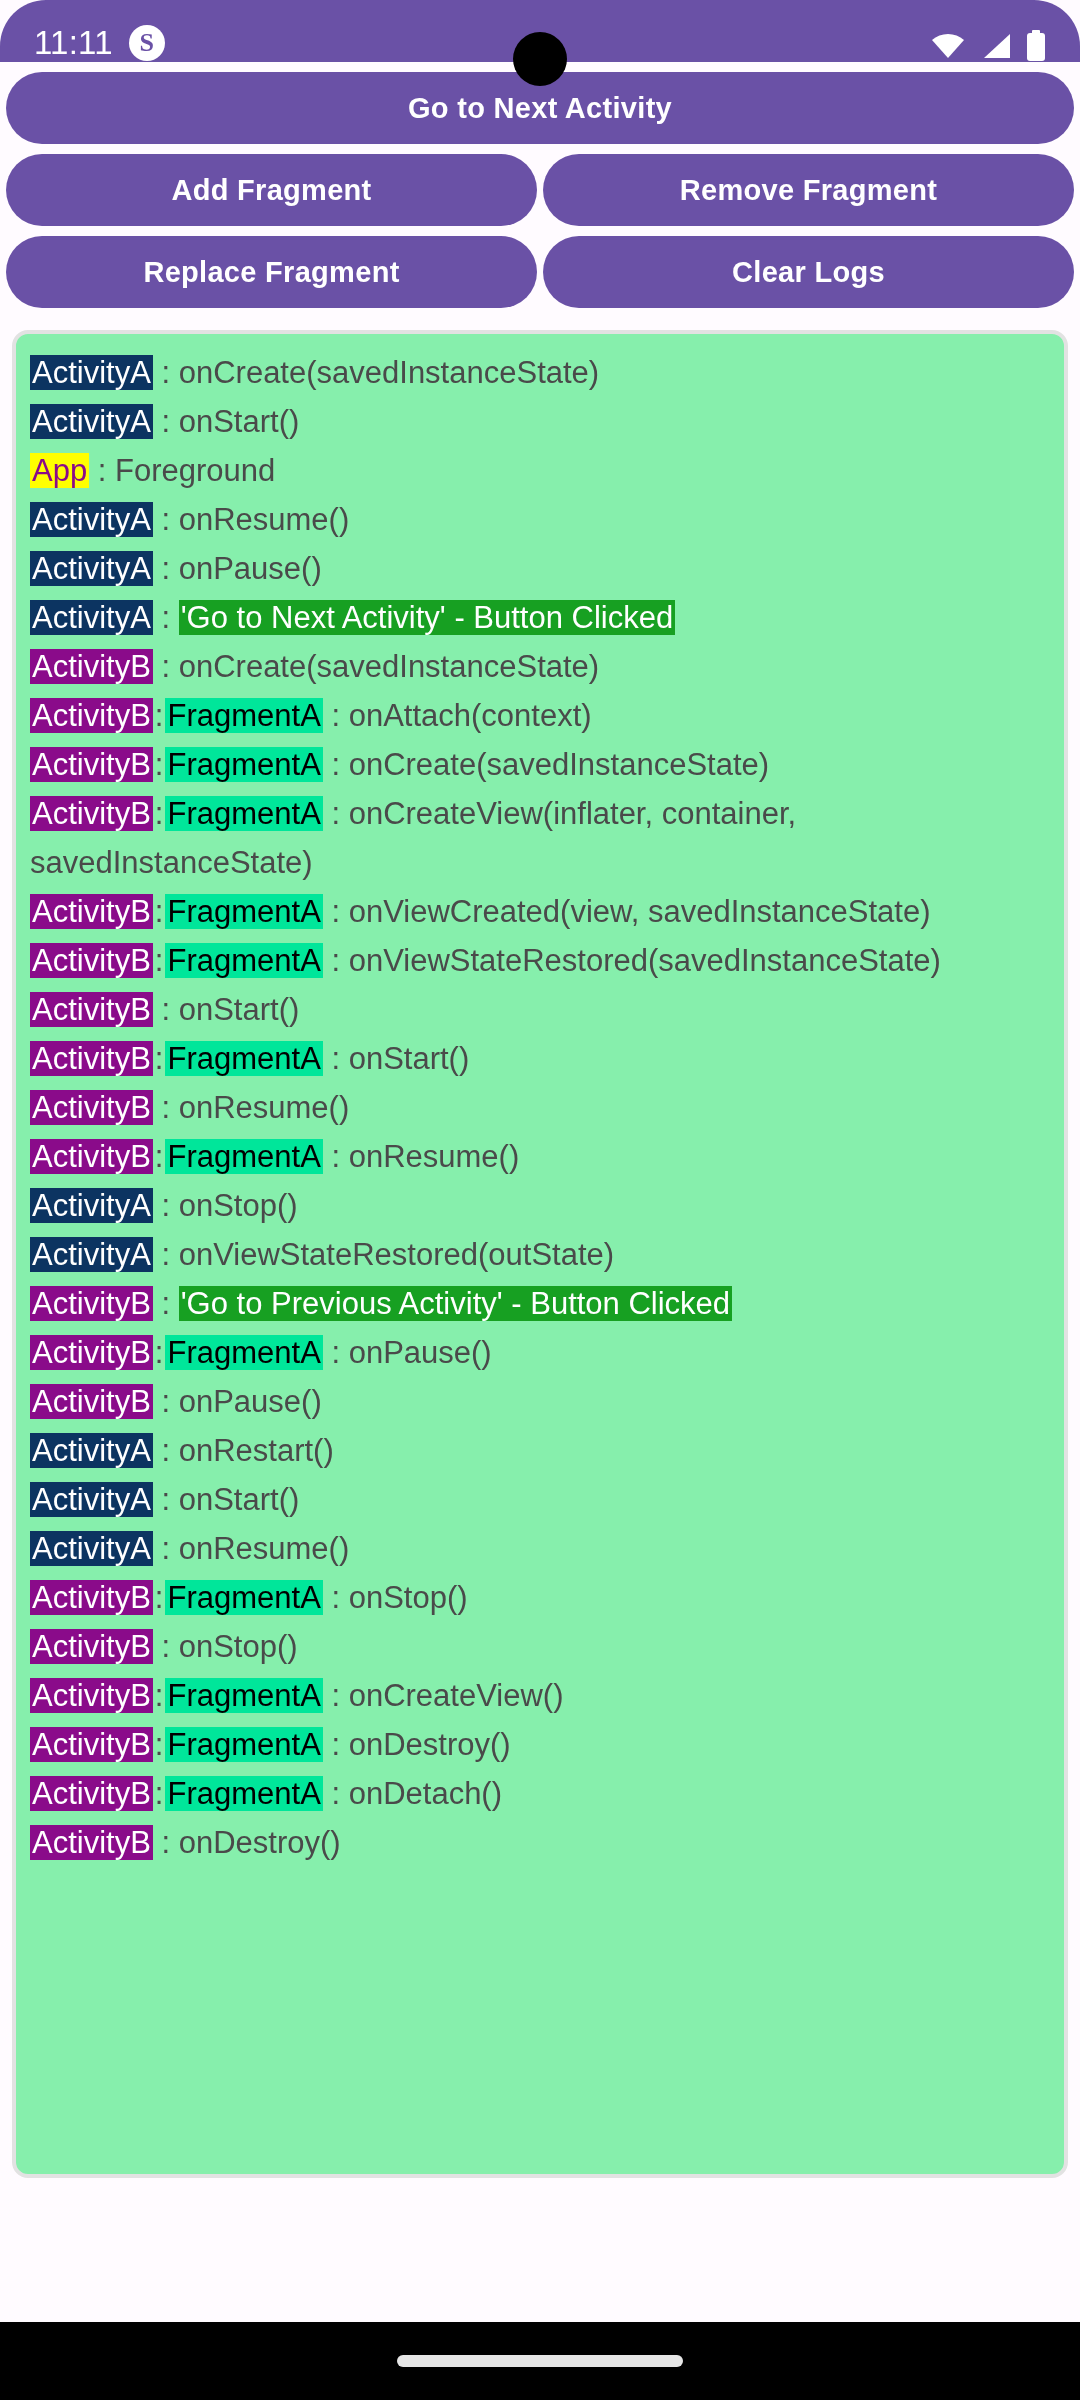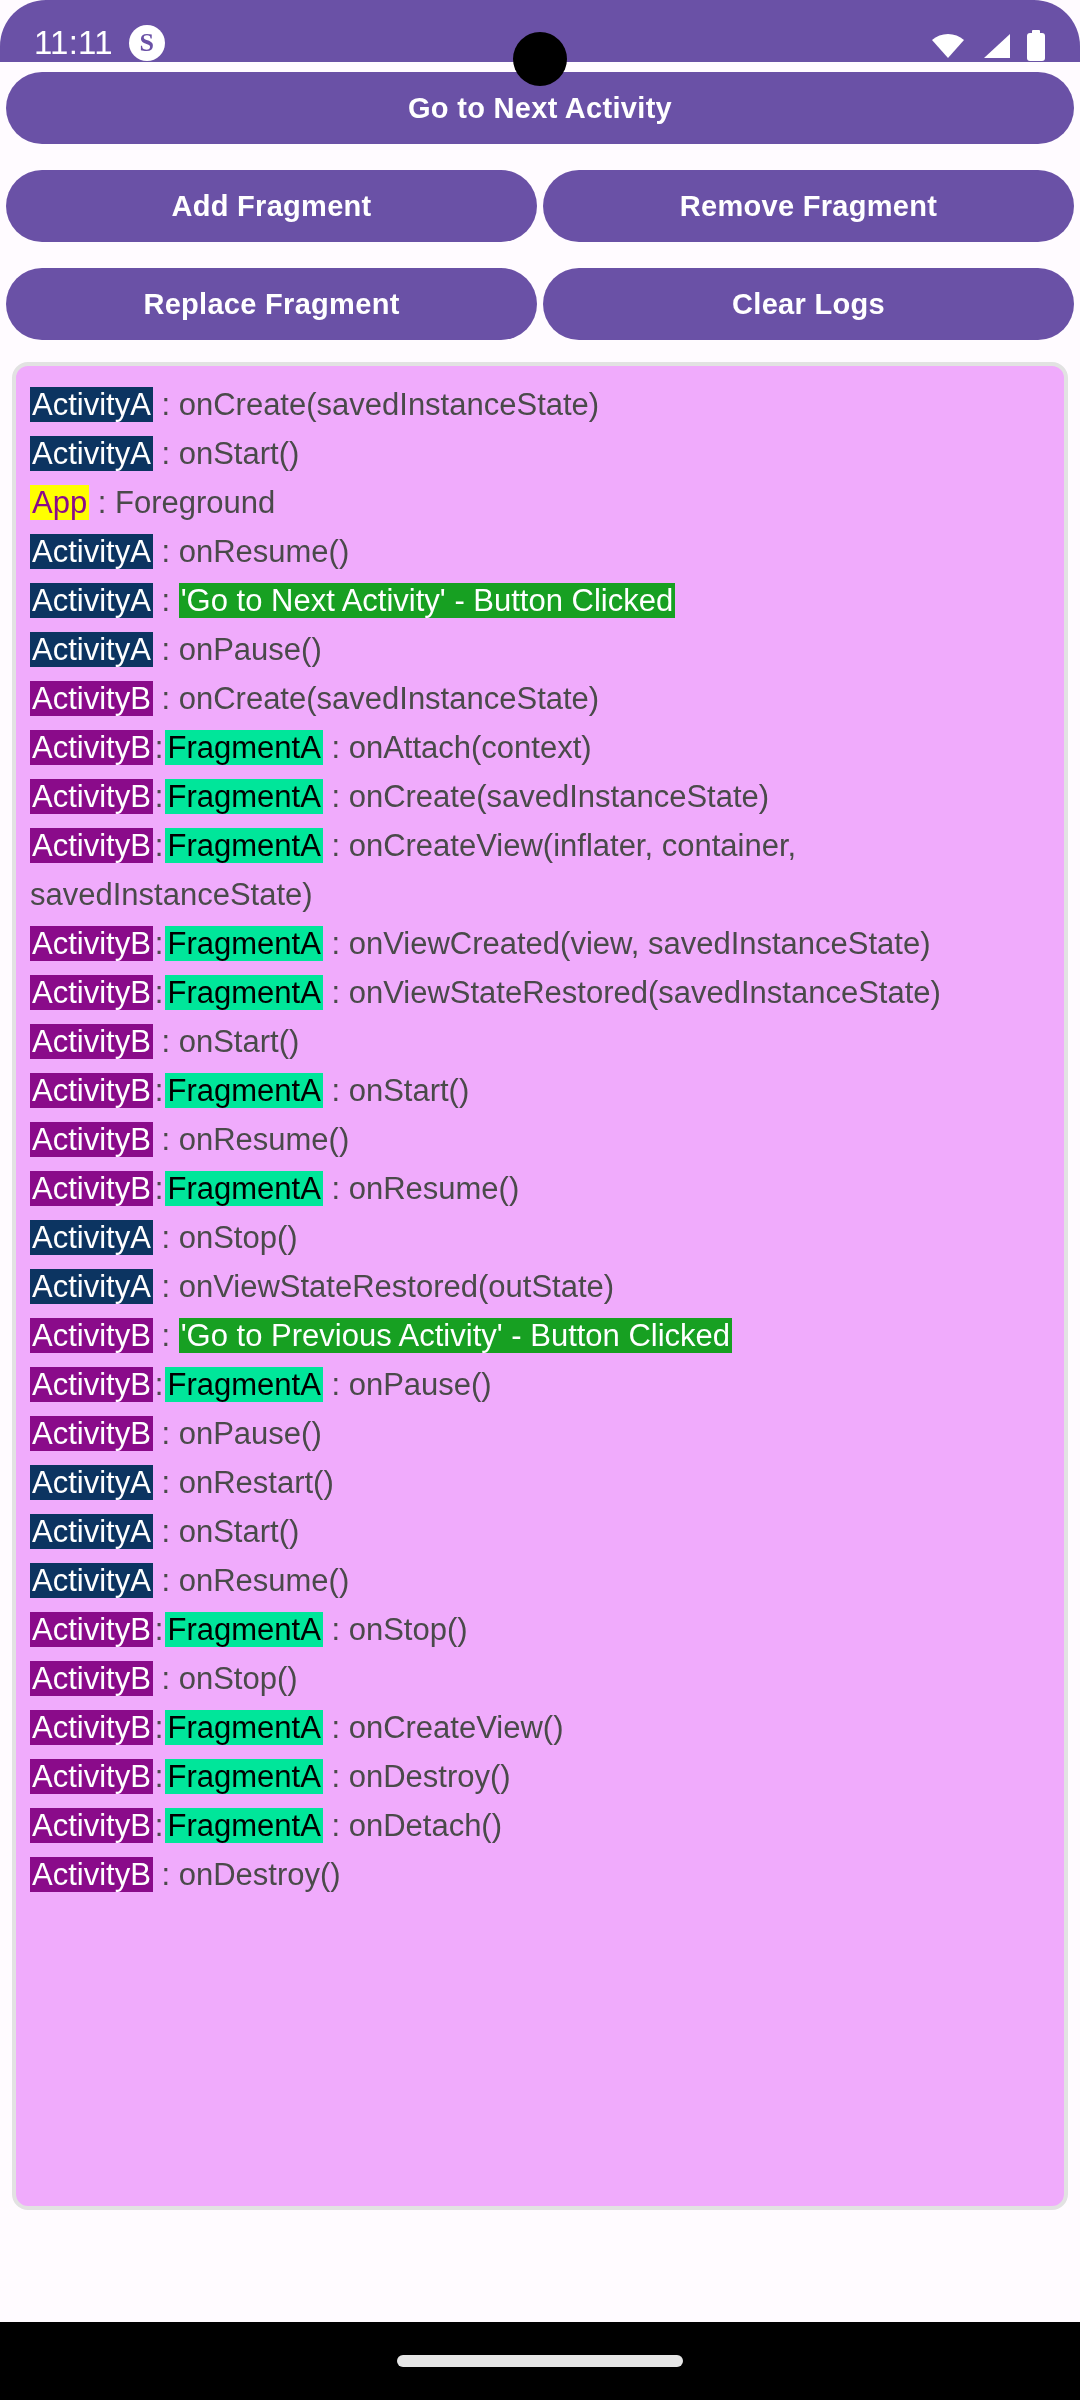--- a/index.html
+++ b/index.html
@@ -43,28 +43,28 @@
     background:#6A51A6; color:#FFFFFF;
     border:none; border-radius:50px;
     font-family:"Liberation Sans", sans-serif;
     font-size:29px; font-weight:bold;
     letter-spacing:.3px;
     height:72px; cursor:pointer;
     display:flex; align-items:center; justify-content:center;
     text-align:center; padding:0 10px;
   }
   .btn-full{ width:100%; }
-  .btn-row{ display:flex; gap:6px; margin-top:26px; }
+  .btn-row{ display:flex; gap:6px; margin-top:10px; }
   .btn-row .btn{ flex:1 1 0; min-width:0; }
 
   
   #log-card{
     margin:22px 12px 0 12px;
     height:1848px;
-    background:#f0abfc;
+    background:#86efac;
     border:4px solid #E2E2E2;
     border-radius:16px;
     overflow:hidden;
     padding:14px 10px 10px 14px;
   }
   #log-list{
     font-family:"Liberation Sans", sans-serif;
     font-size:31px;
     line-height:49px;
     color:#4A4A4A;
@@ -127,22 +127,22 @@
       <button class="btn">Clear Logs</button>
     </div>
   </div>
 
   <div id="log-card">
     <div id="log-list">
         <div class="log-line"><span class="tag tag-activity-a">ActivityA</span><span class="msg"> : onCreate(savedInstanceState)</span></div>
         <div class="log-line"><span class="tag tag-activity-a">ActivityA</span><span class="msg"> : onStart()</span></div>
         <div class="log-line"><span class="tag tag-app">App</span><span class="msg"> : Foreground</span></div>
         <div class="log-line"><span class="tag tag-activity-a">ActivityA</span><span class="msg"> : onResume()</span></div>
+        <div class="log-line"><span class="tag tag-activity-a">ActivityA</span><span class="msg"> : onPause()</span></div>
         <div class="log-line"><span class="tag tag-activity-a">ActivityA</span><span class="msg"> : </span><span class="msg-click">'Go to Next Activity' - Button Clicked</span></div>
-        <div class="log-line"><span class="tag tag-activity-a">ActivityA</span><span class="msg"> : onPause()</span></div>
         <div class="log-line"><span class="tag tag-activity-b">ActivityB</span><span class="msg"> : onCreate(savedInstanceState)</span></div>
         <div class="log-line"><span class="tag tag-activity-b">ActivityB</span><span class="tag">:</span><span class="tag tag-fragment">FragmentA</span><span class="msg"> : onAttach(context)</span></div>
         <div class="log-line"><span class="tag tag-activity-b">ActivityB</span><span class="tag">:</span><span class="tag tag-fragment">FragmentA</span><span class="msg"> : onCreate(savedInstanceState)</span></div>
         <div class="log-line"><span class="tag tag-activity-b">ActivityB</span><span class="tag">:</span><span class="tag tag-fragment">FragmentA</span><span class="msg"> : onCreateView(inflater, container, savedInstanceState)</span></div>
         <div class="log-line"><span class="tag tag-activity-b">ActivityB</span><span class="tag">:</span><span class="tag tag-fragment">FragmentA</span><span class="msg"> : onViewCreated(view, savedInstanceState)</span></div>
         <div class="log-line"><span class="tag tag-activity-b">ActivityB</span><span class="tag">:</span><span class="tag tag-fragment">FragmentA</span><span class="msg"> : onViewStateRestored(savedInstanceState)</span></div>
         <div class="log-line"><span class="tag tag-activity-b">ActivityB</span><span class="msg"> : onStart()</span></div>
         <div class="log-line"><span class="tag tag-activity-b">ActivityB</span><span class="tag">:</span><span class="tag tag-fragment">FragmentA</span><span class="msg"> : onStart()</span></div>
         <div class="log-line"><span class="tag tag-activity-b">ActivityB</span><span class="msg"> : onResume()</span></div>
         <div class="log-line"><span class="tag tag-activity-b">ActivityB</span><span class="tag">:</span><span class="tag tag-fragment">FragmentA</span><span class="msg"> : onResume()</span></div>

